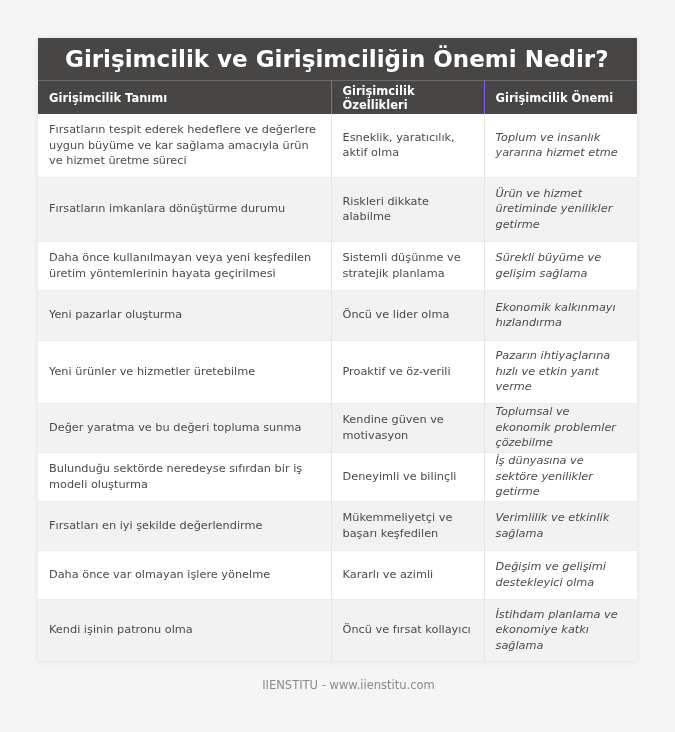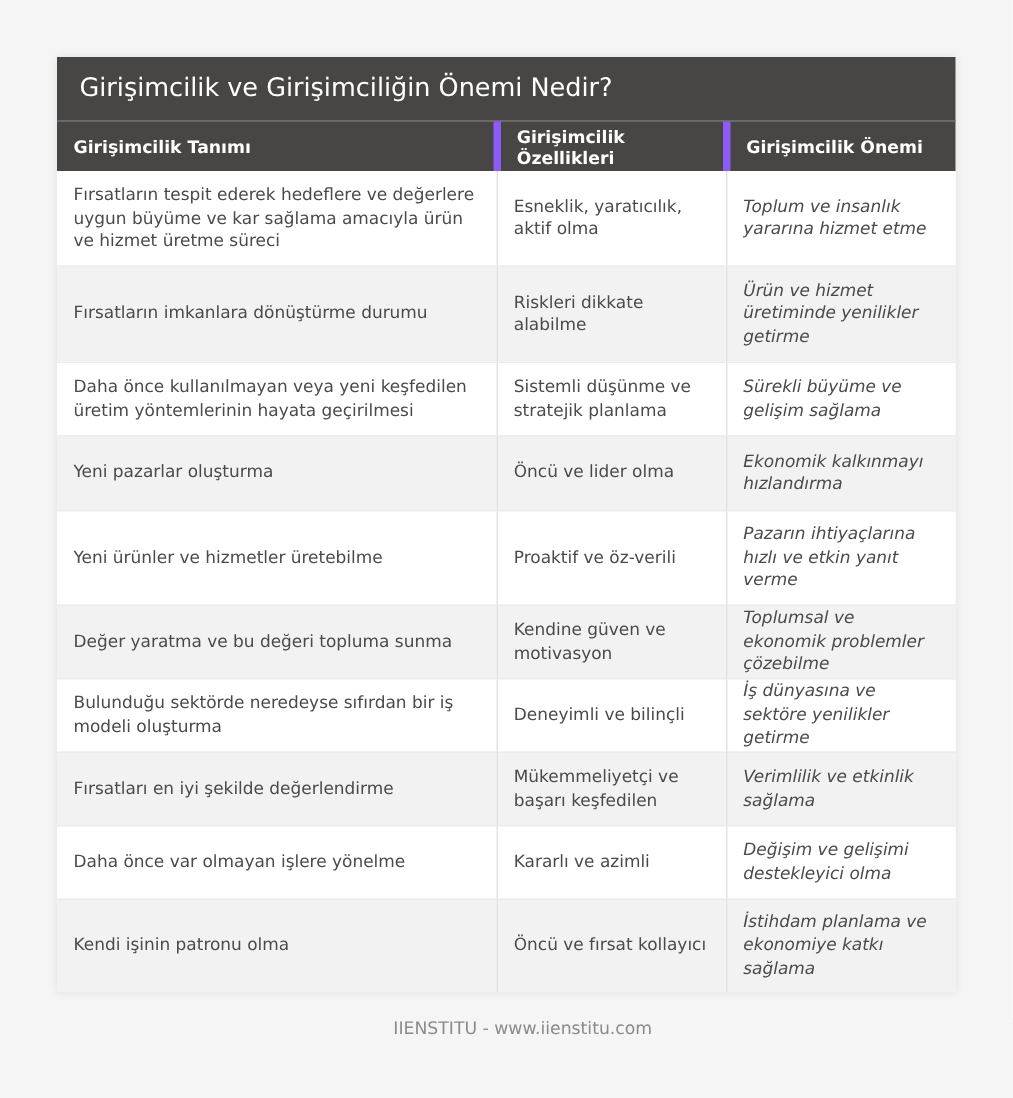--- a/index.html
+++ b/index.html
@@ -18,43 +18,43 @@
       box-shadow: 0 0 6px rgba(0,0,0,0.08);
     }
     .title-bar {
       background: #474645;
       height: 42px;
       display: flex; align-items: center;
       padding-left: 11px;
       border-bottom: 1px solid #6a6a6a;
     }
     .title-bar h1 {
-      margin: 4px;
+      margin: 16px;
       color: #ffffff;
-      font-size: 17px;
-      font-weight: normal;
+      font-size: 23px;
+      font-weight: bold;
       letter-spacing: 0px;
     }
     table {
       width: 599px;
       border-collapse: collapse;
       table-layout: fixed;
     }
     col.c1 { width: 293px; }
     col.c2 { width: 153px; }
     col.c3 { width: 153px; }
     thead th {
       background: #474645;
       color: #ffffff;
       font-size: 11.5px;
       font-weight: bold;
       text-align: left;
       height: 33px;
       padding: 0 11px;
-      border-right: 5px solid #8b5cf6;
+      border-right: 1px solid #8b5cf6;
     }
     thead th:last-child { border-right: none; }
     tbody td {
       font-size: 11.3px;
       color: #4a4a4a;
       line-height: 15.5px;
       padding: 0 11px;
       vertical-align: middle;
       border-right: 1px solid #e4e4e4;
     }

